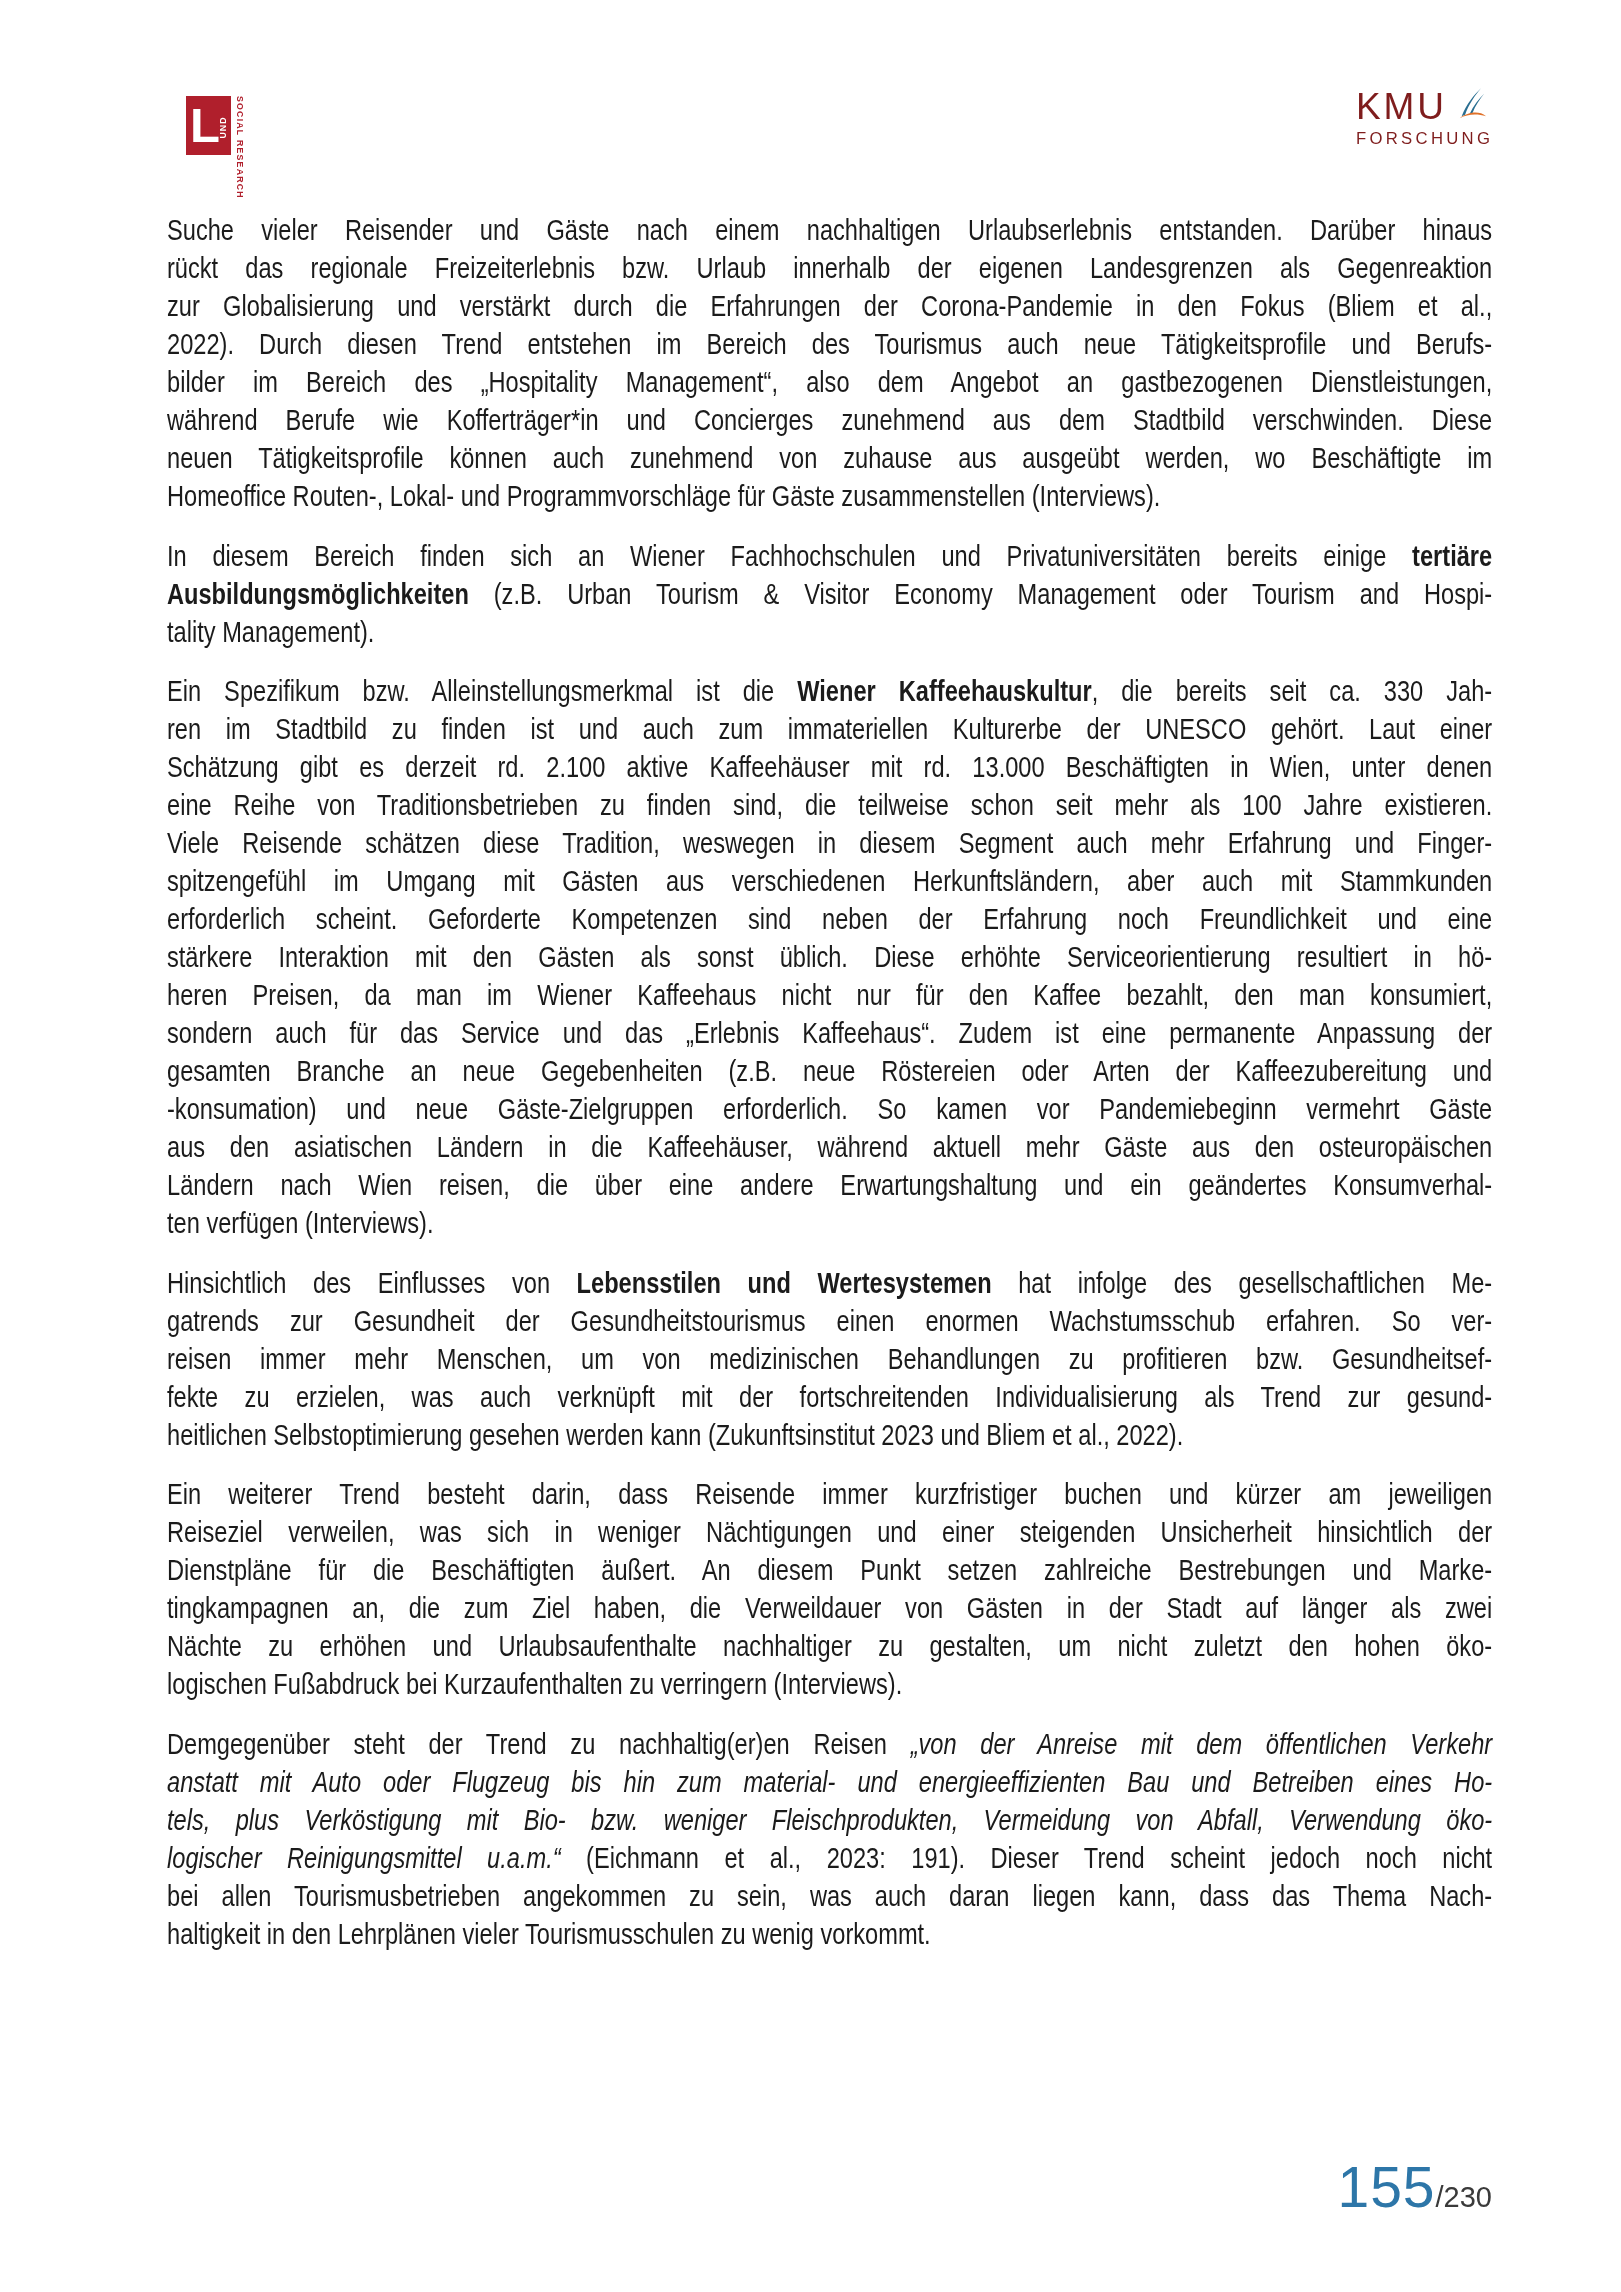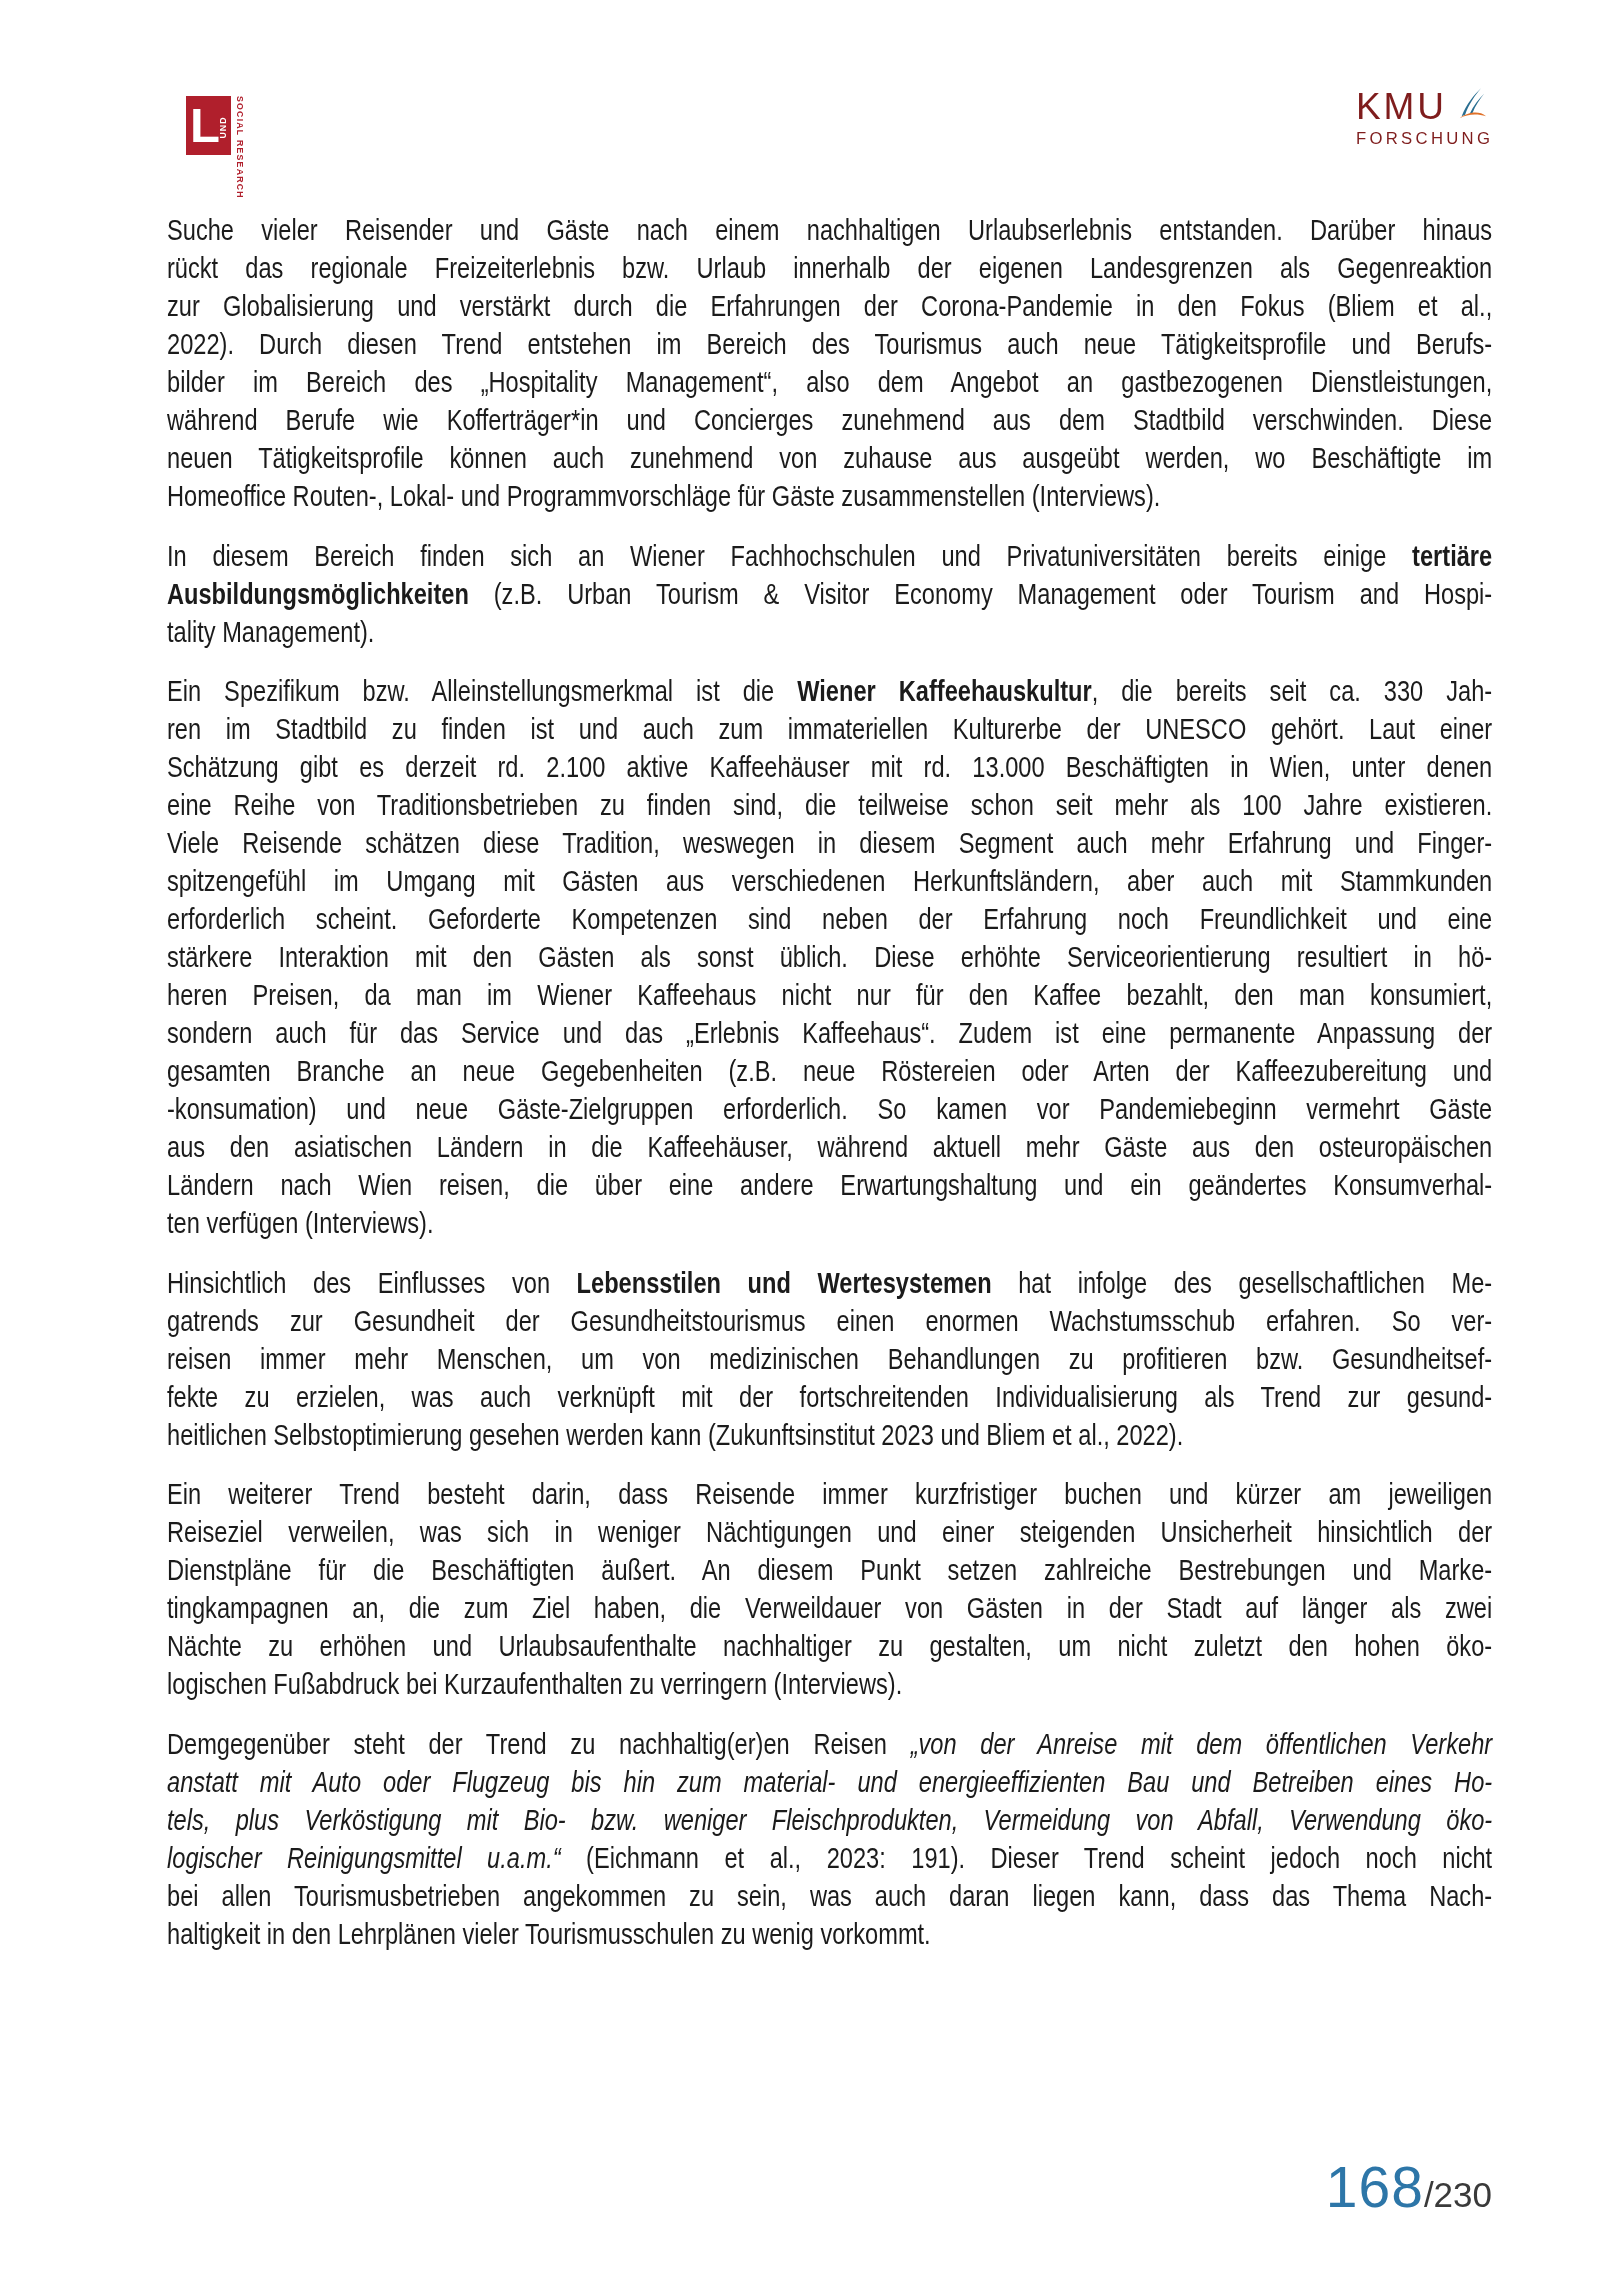--- a/index.html
+++ b/index.html
@@ -52,21 +52,21 @@
   .line.last{text-align-last:left;}
   .b{font-weight:bold;}
   .i{font-style:italic;}
 
   
   .page-number{
     position:absolute;right:129px;bottom:73px;
     white-space:nowrap;
   }
   .page-number .num{font-size:57px;color:#2d76a8;letter-spacing:1px;}
-  .page-number .total{font-size:35px;color:#3a3a3a;}
+  .page-number .total{font-size:29px;color:#3a3a3a;}
 </style>
 </head>
 <body>
 
 <div class="page">
 
   <div class="lr-logo">
     <div class="lr-box">
       <span class="lr-l">L</span>
       <span class="lr-und">UND</span>
@@ -143,17 +143,17 @@
             <div class="line"><span class="i">tels, plus Verköstigung mit Bio- bzw. weniger Fleischprodukten, Vermeidung von Abfall, Verwendung öko-</span></div>
             <div class="line"><span class="i">logischer Reinigungsmittel u.a.m.“</span><span> (Eichmann et al., 2023: 191). Dieser Trend scheint jedoch noch nicht</span></div>
             <div class="line"><span>bei allen Tourismusbetrieben angekommen zu sein, was auch daran liegen kann, dass das Thema Nach-</span></div>
             <div class="line last"><span>haltigkeit in den Lehrplänen vieler Tourismusschulen zu wenig vorkommt.</span></div>
           </div>
         </div>
     </div>
   </main>
 
   <footer class="page-number">
-    <span class="num">168</span><span class="total">/230</span>
+    <span class="num">155</span><span class="total">/230</span>
   </footer>
 
 </div>
 
 
 </body></html>

